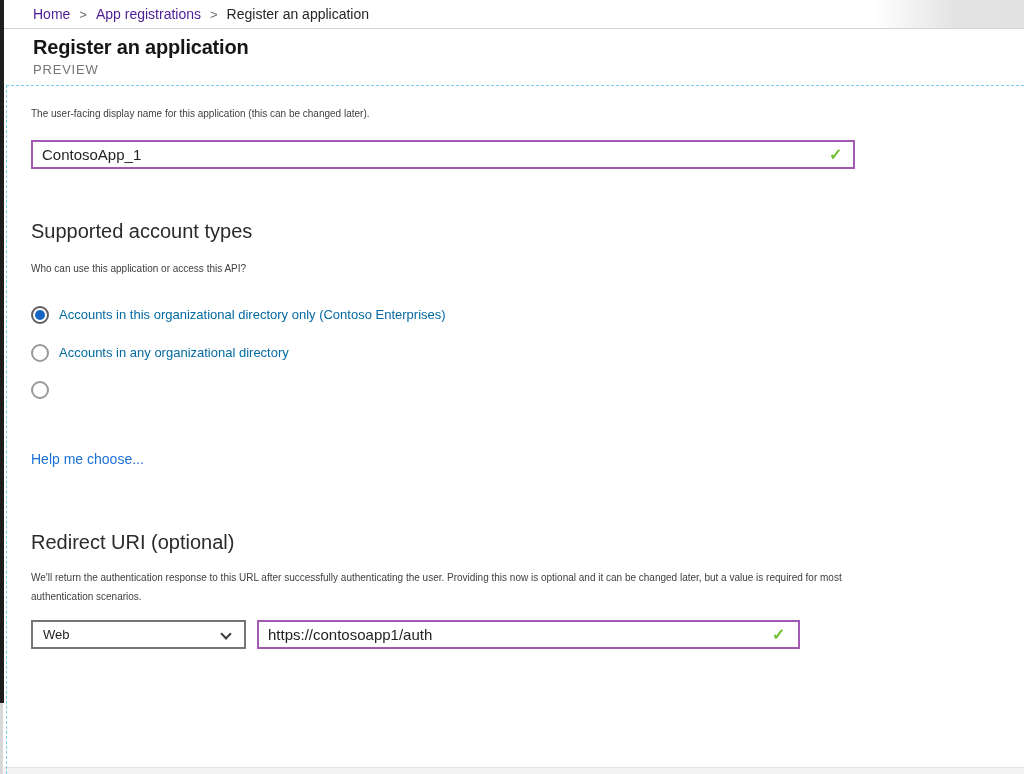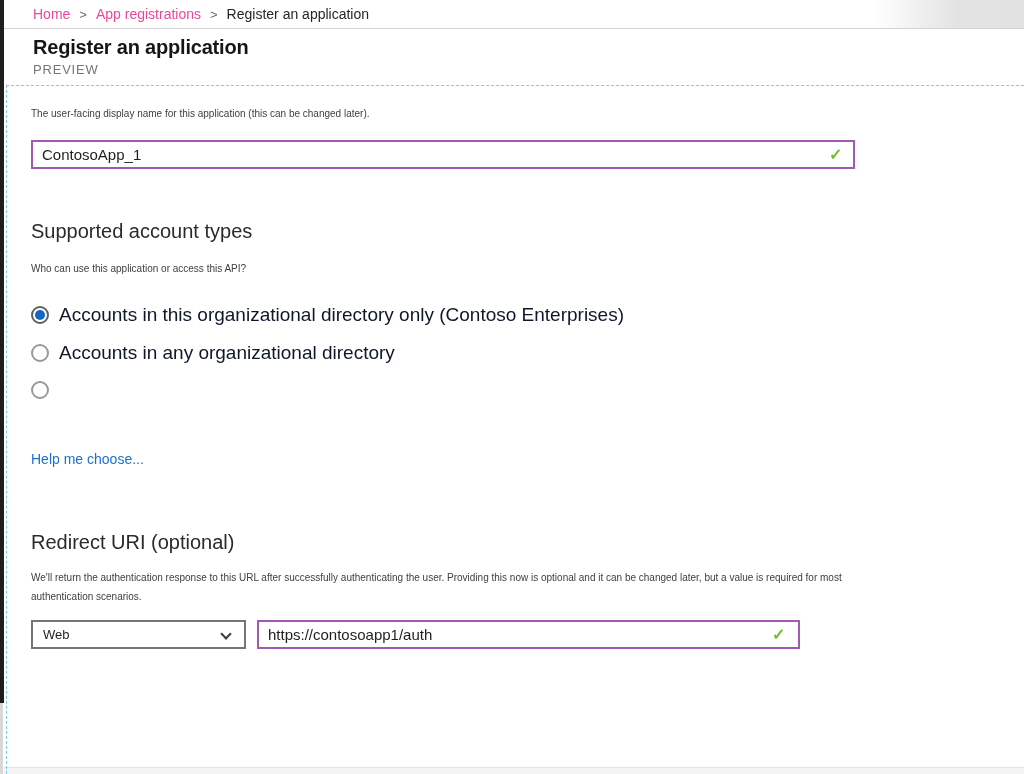--- a/index.html
+++ b/index.html
@@ -27,21 +27,21 @@
     position: absolute; left: 4px; top: 0; right: 0; height: 29px;
     background: #ffffff; border-bottom: 1px solid #d4d4d4;
     display: flex; align-items: center; padding-left: 29px;
     font-size: 14px; white-space: nowrap; z-index: 2;
   }
   .corner-shade {
     position: absolute; right: 0; top: 0; width: 150px; height: 28px;
     background: linear-gradient(90deg, rgba(224,224,224,0) 0%, rgba(224,224,224,0.9) 55%, #e2e2e2 100%);
     z-index: 3; pointer-events: none;
   }
-  .crumb-link { color: #ec4899; text-decoration: none; cursor: pointer; }
+  .crumb-link { color: #4c1d95; text-decoration: none; cursor: pointer; }
   .crumb-sep { color: #6d6d6d; margin: 0 9px; font-size: 13px; }
   .crumb-current { color: #262626; }
 
   
   .title-block { position: absolute; left: 33px; top: 36px; z-index: 2; }
   .blade-title { font-size: 20px; font-weight: 700; color: #161616; letter-spacing: -0.2px; }
   .blade-preview { font-size: 13px; color: #767676; letter-spacing: 0.8px; margin-top: 3px; }
 
   
   .content { position: absolute; left: 31px; top: 85px; width: 962px; z-index: 2; }
@@ -70,21 +70,21 @@
   .radio-group { margin-top: 27px; }
   .radio-row { display: flex; align-items: center; margin-bottom: 18px; cursor: pointer; }
   .radio-circle {
     width: 18px; height: 18px; border-radius: 50%; background: #fff;
     border: 2px solid #9a9a9a; flex: 0 0 18px;
     display: flex; align-items: center; justify-content: center;
   }
   .radio-row.selected .radio-circle { border-color: #5f5f5f; }
   .radio-dot { width: 10px; height: 10px; border-radius: 50%; background: transparent; }
   .radio-row.selected .radio-dot { background: #1565c4; }
-  .radio-label { font-size: 19px; color: #0f172a; margin-left: 10px; line-height: 20px; }
+  .radio-label { font-size: 13px; color: #0369a1; margin-left: 10px; line-height: 20px; }
 
   .help-link { display: inline-block; margin-top: 34px; font-size: 14px; color: #1a70d4; cursor: pointer; text-decoration: none; }
 
   .redirect-heading { margin-top: 62px; }
   .redirect-desc { margin-top: 14px; width: 814px; }
 
   .redirect-row { margin-top: 14px; display: flex; align-items: flex-start; }
   .platform-select {
     position: relative; width: 215px; height: 29px; border: 2px solid #757575; background: #fff;
     font-size: 13px; color: #1f1f1f; display: flex; align-items: center;

